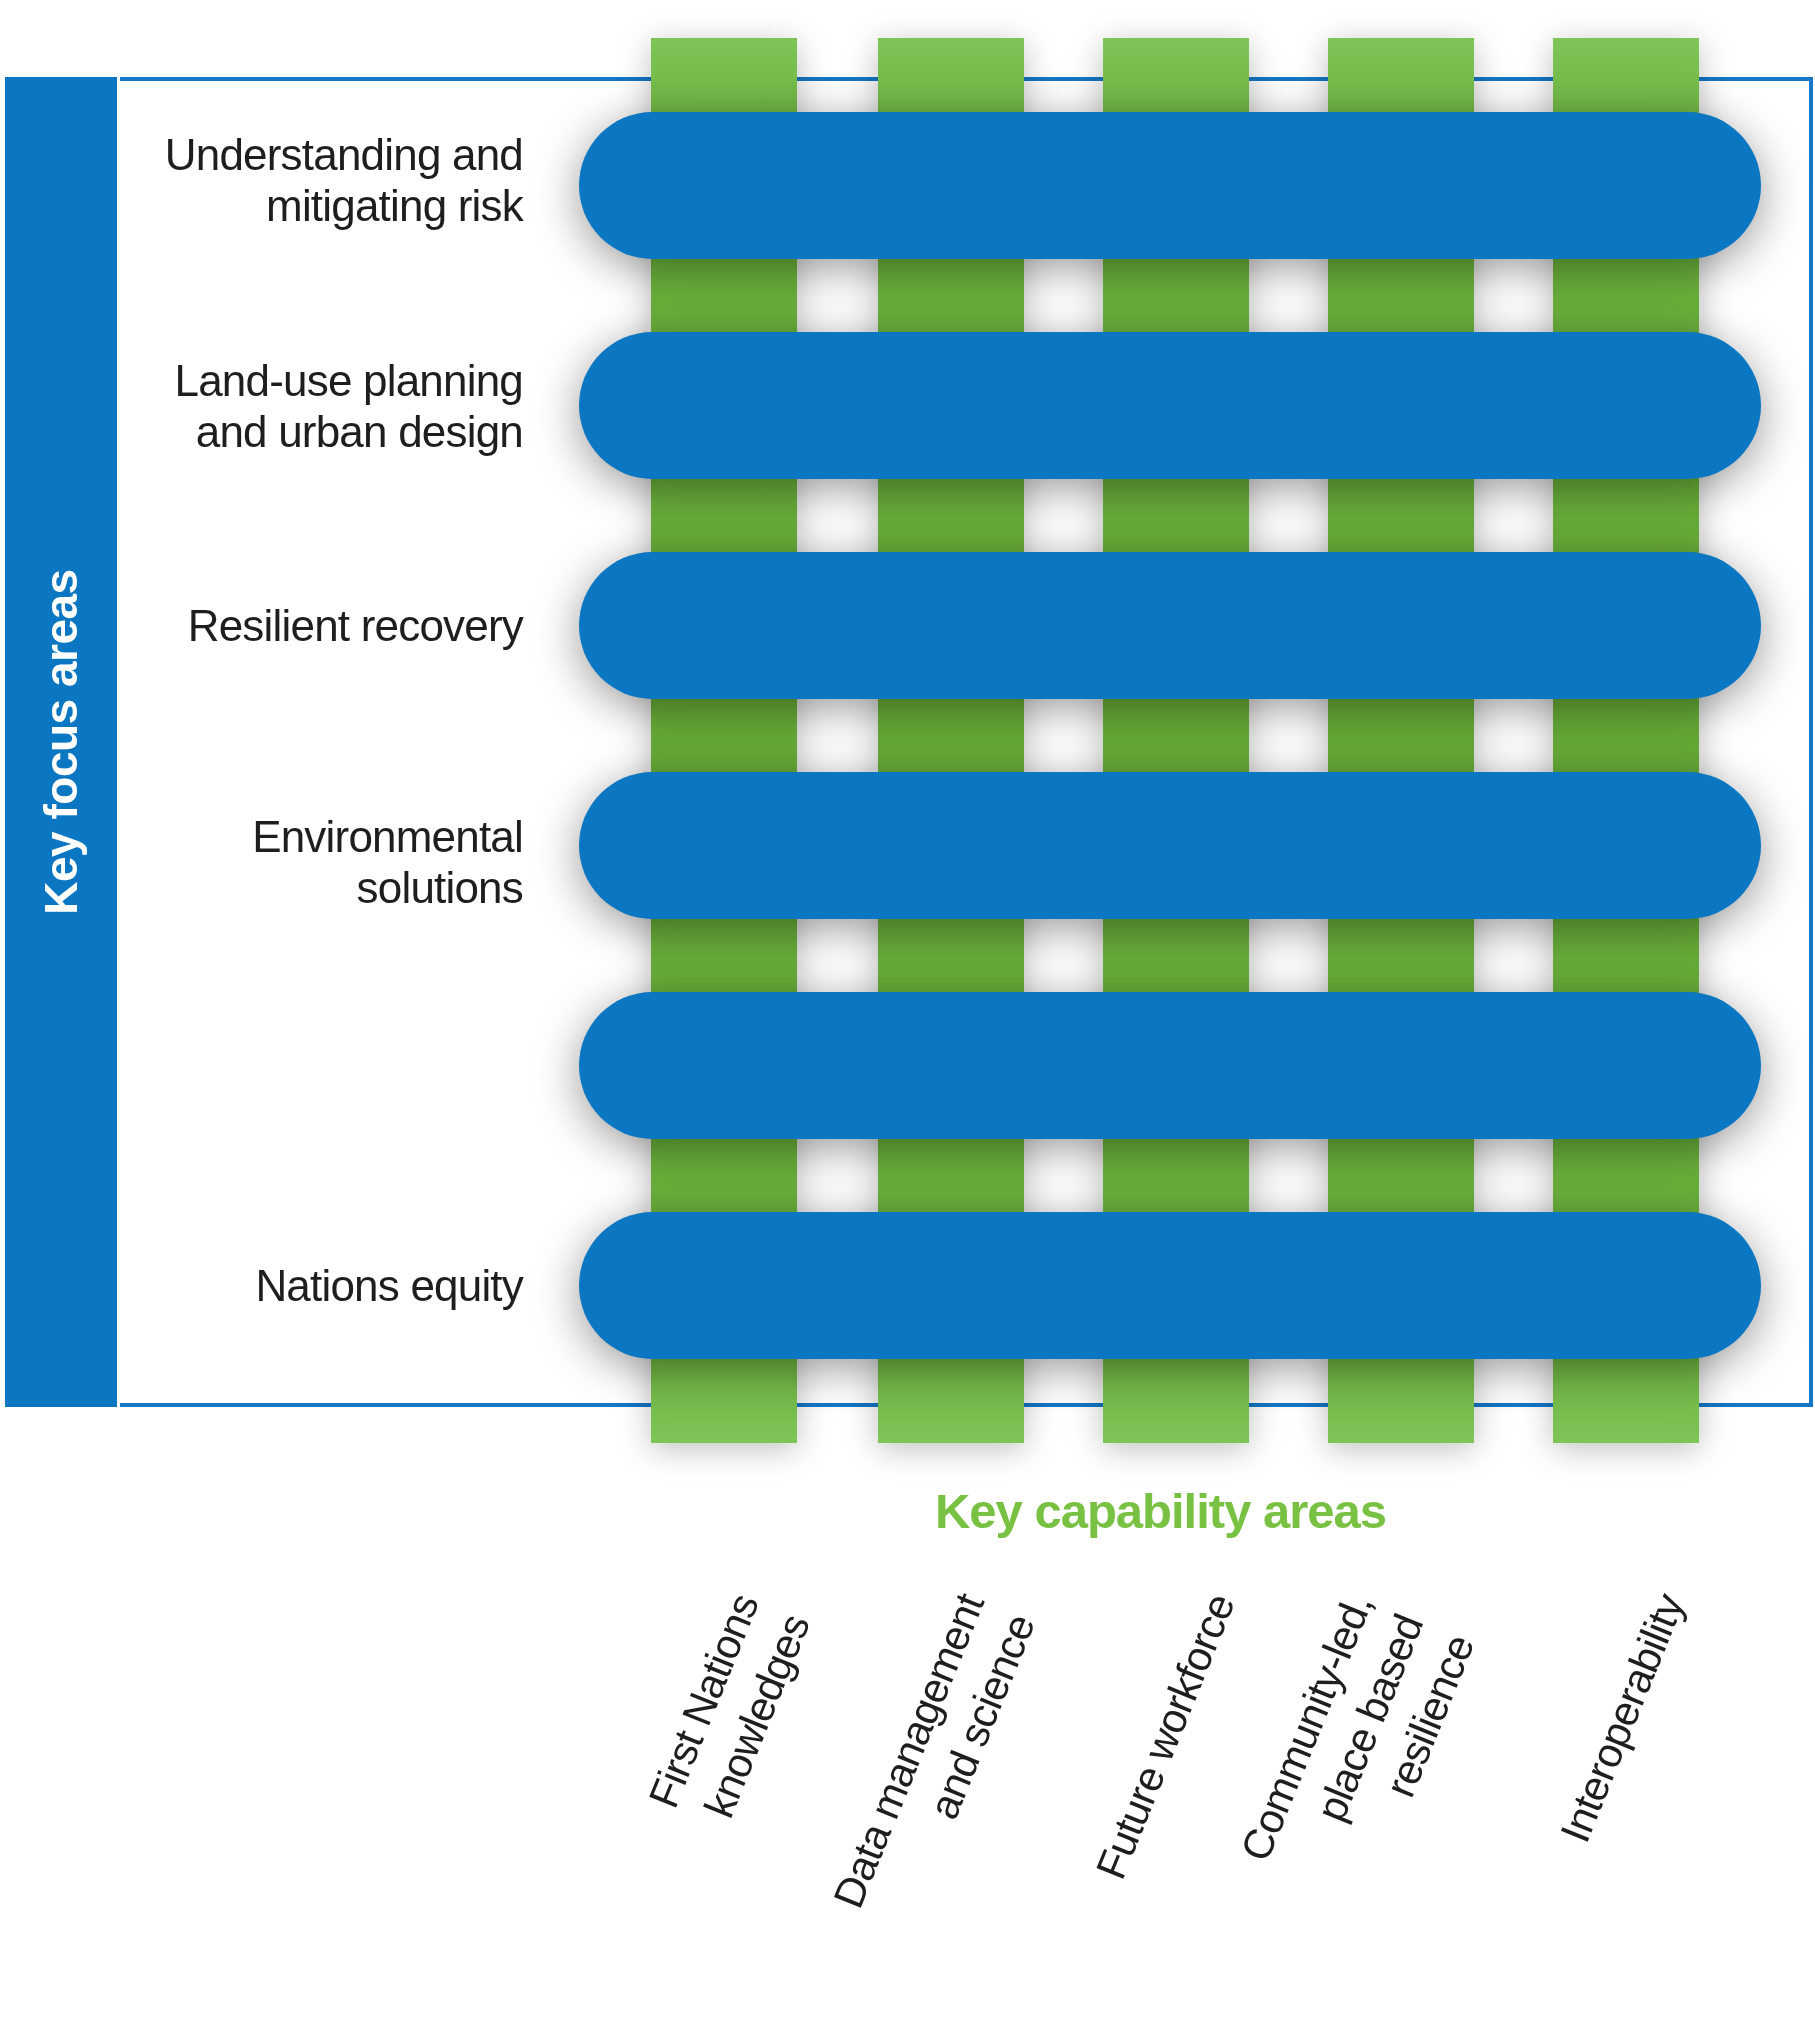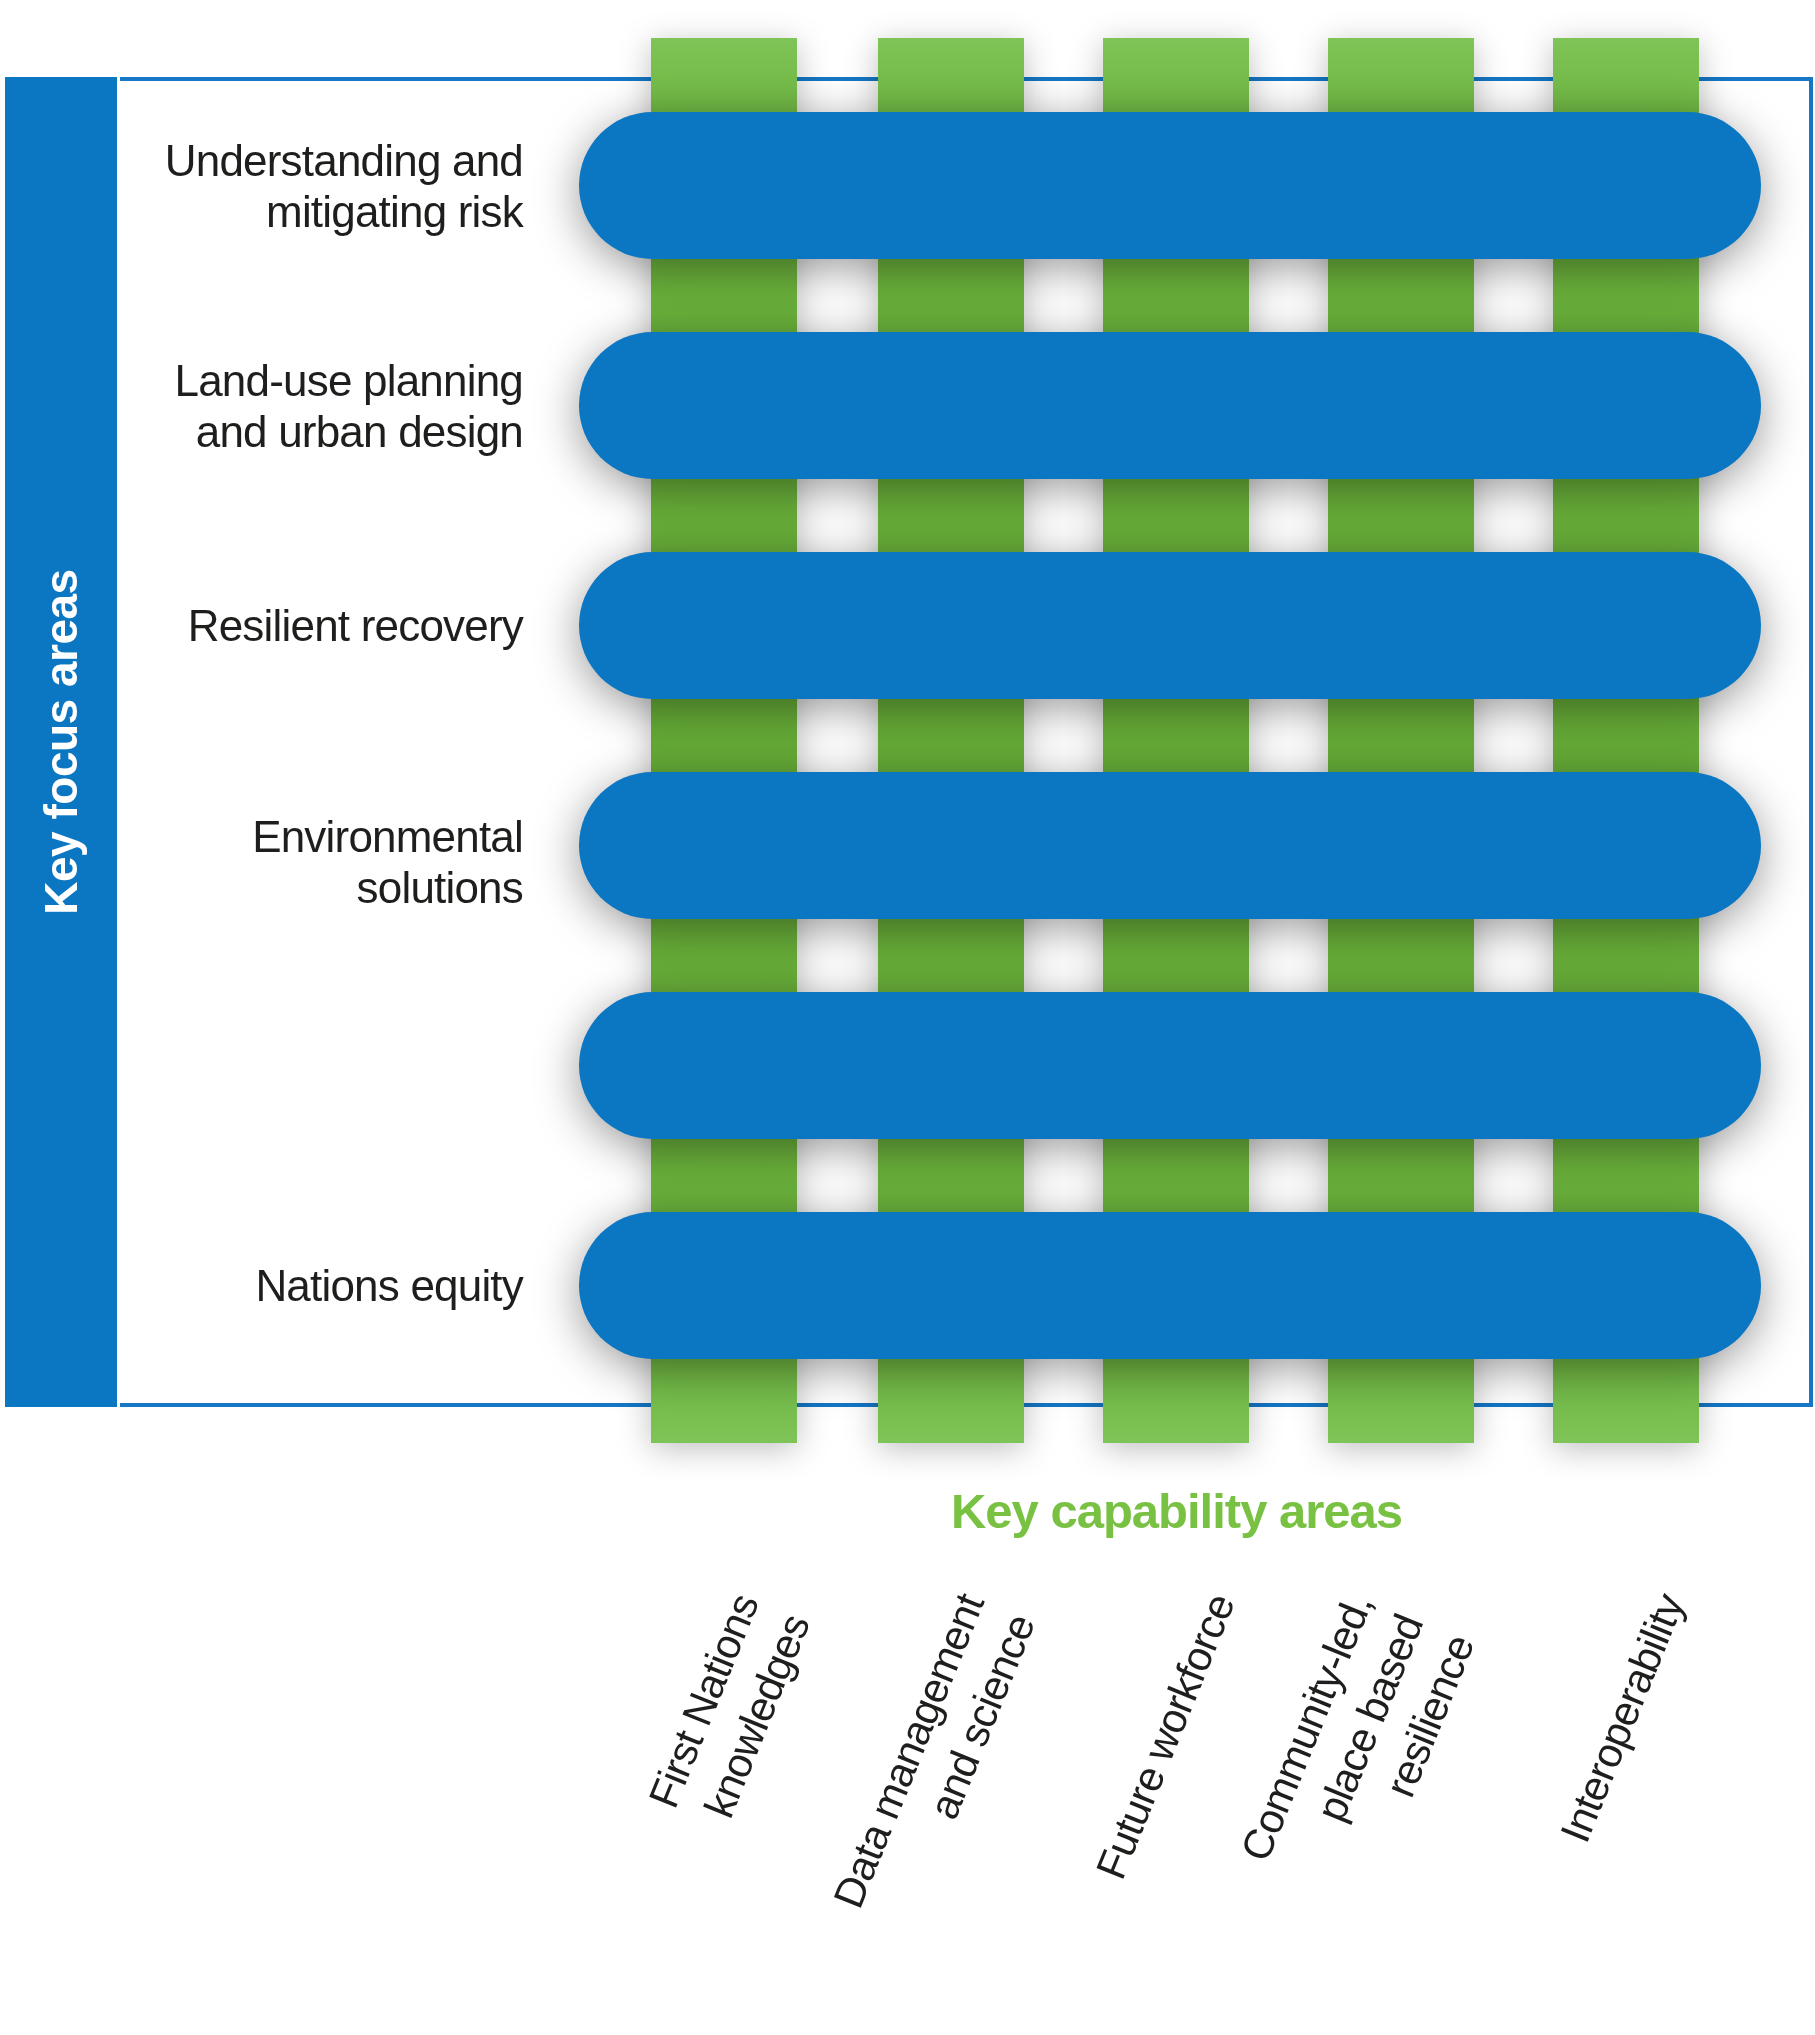--- a/index.html
+++ b/index.html
@@ -89,31 +89,31 @@
     display: flex;
     align-items: center;
     justify-content: flex-end;
     text-align: right;
     white-space: pre-line;
     font-size: 44px;
     line-height: 51px;
     letter-spacing: -0.8px;
     z-index: 4;
   }
-  .r1 { top: 112px; }
+  .r1 { top: 106px; }
   .r2 { top: 332px; }
   .r3 { top: 552px; }
   .r4 { top: 788px; }
   .r5 { top: 992px; }
   .r6 { top: 1212px; }
 
   
   .bottom-title {
     position: absolute;
-    left: 652px; top: 1483px;
+    left: 636px; top: 1483px;
     width: 1049px;
     text-align: center;
     font-size: 49px;
     font-weight: bold;
     letter-spacing: -1px;
     color: #79c143;
     z-index: 4;
   }
 
   

